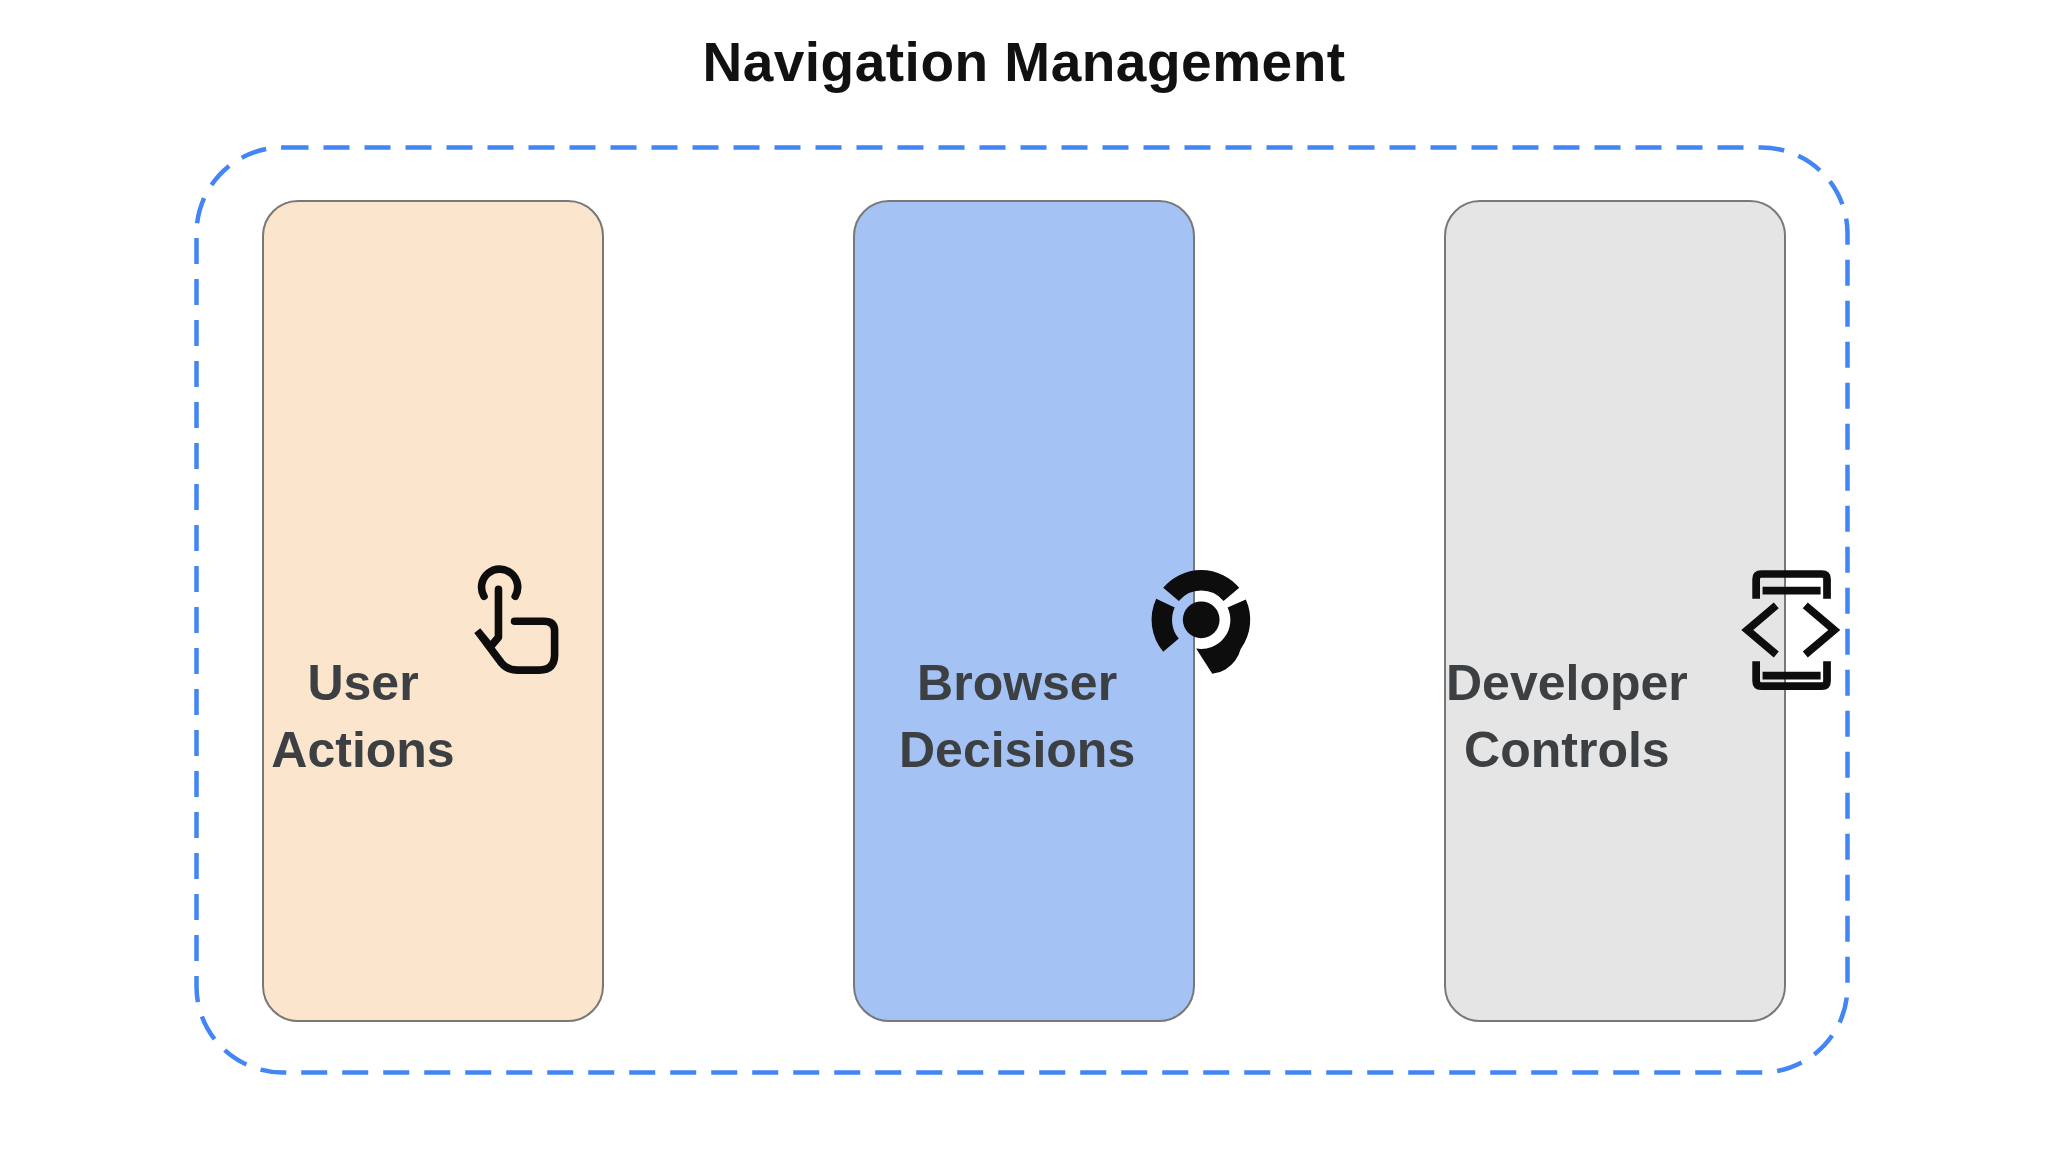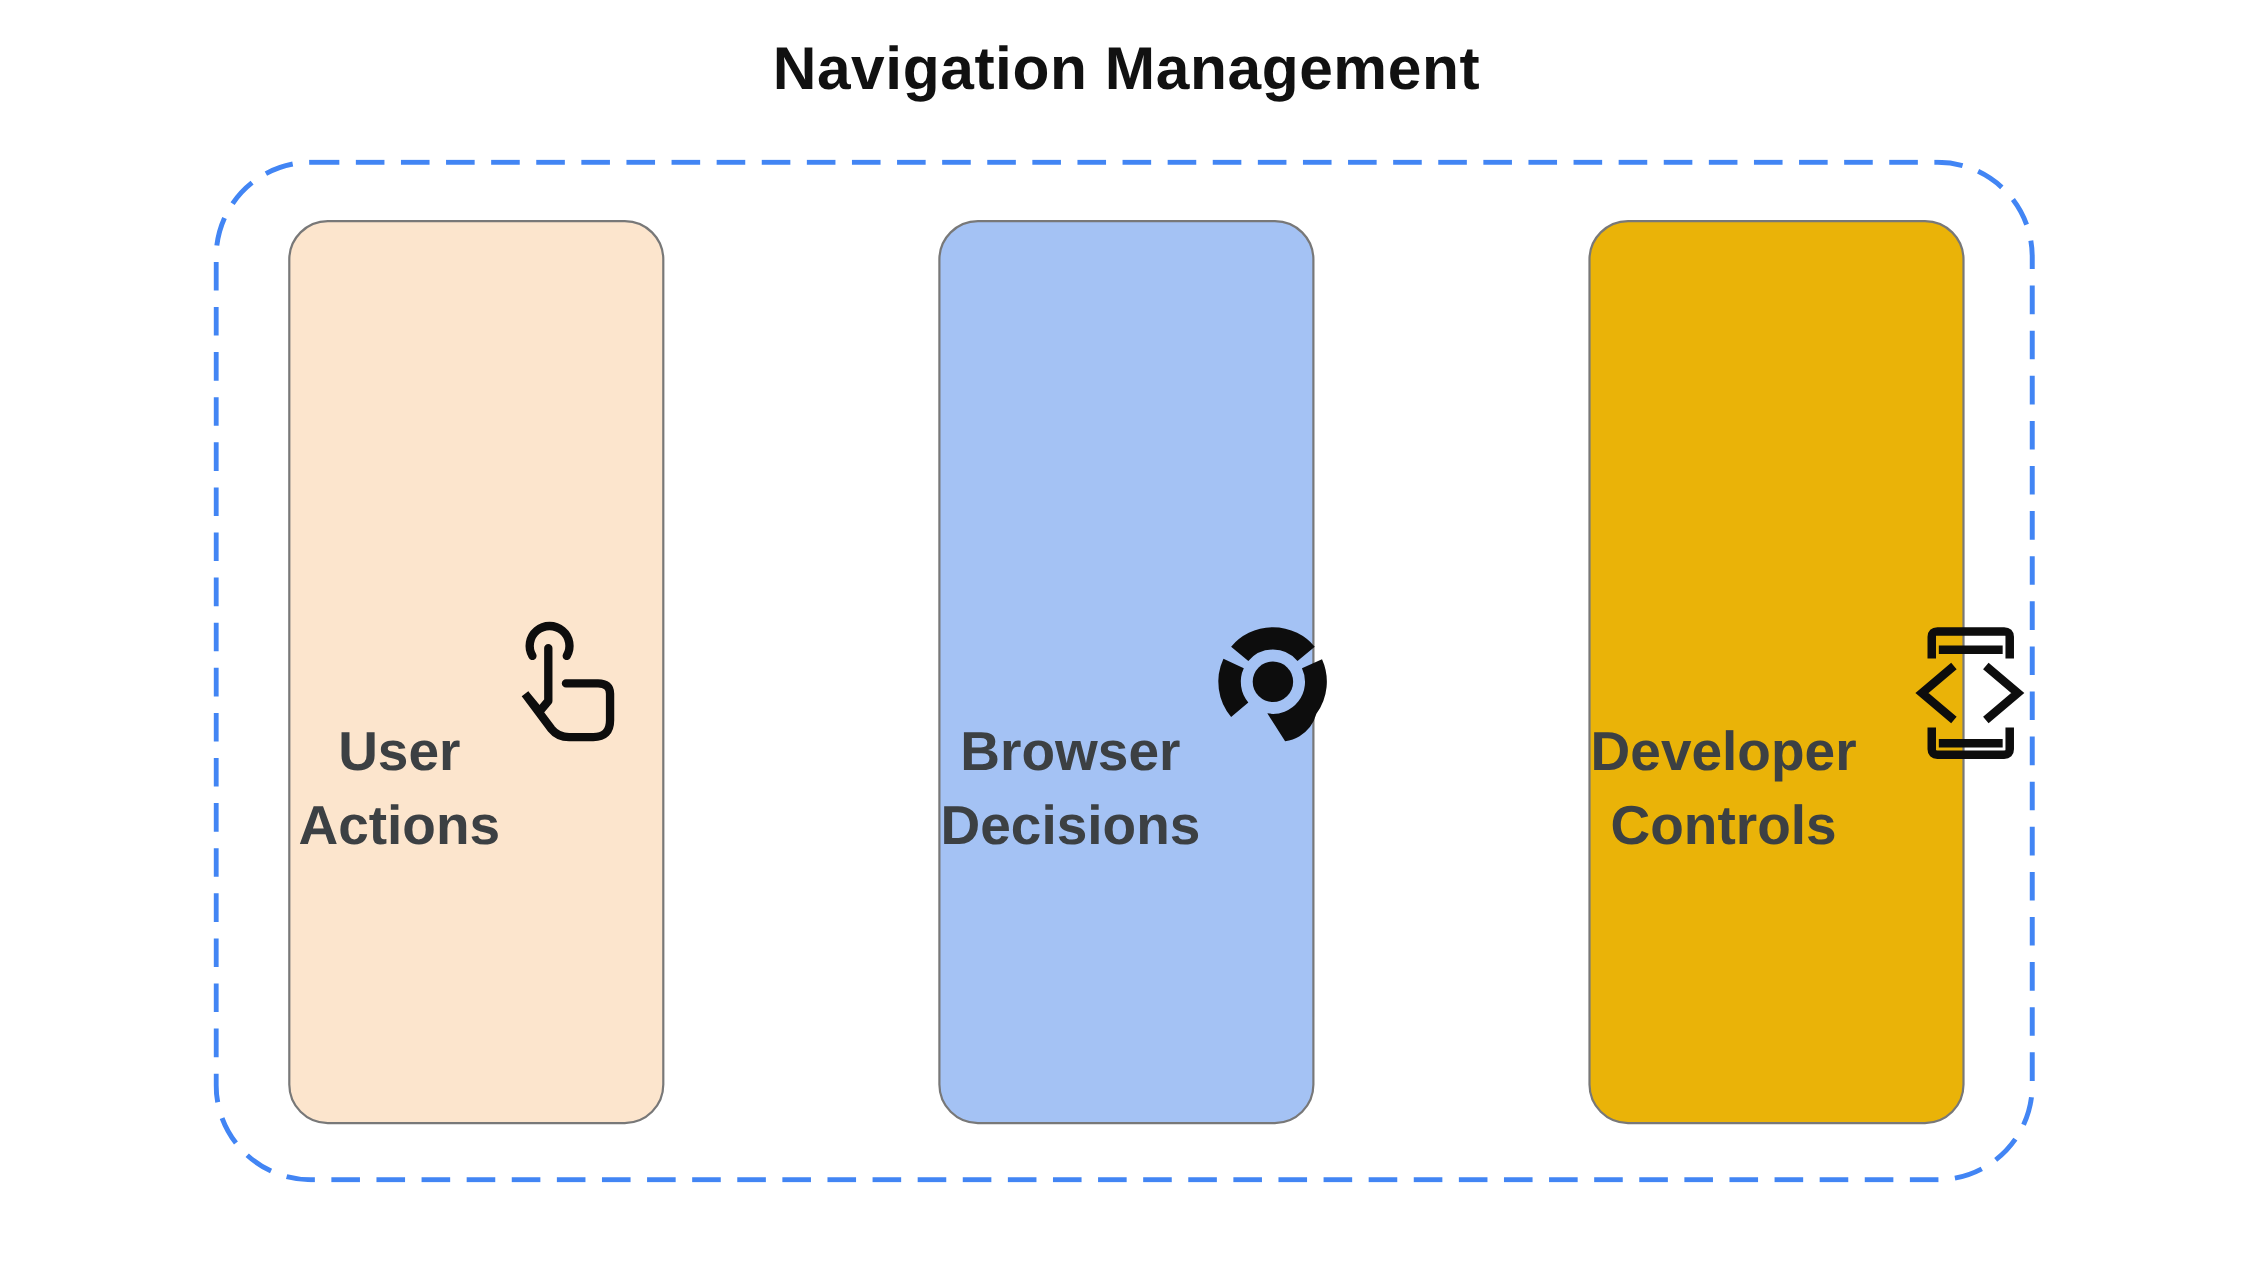--- a/index.html
+++ b/index.html
@@ -74,21 +74,21 @@
           <path d="M 15.1 24.9 A 12.4 12.4 0 1 1 36.5 24.9"></path>
 
           <path d="M 25 20 L 25 53 L 19.5 59.5" stroke-linejoin="round"></path>
 
           <path d="M 36 42 H 56 Q 63.5 42 63.5 48.5 V 65 Q 63.5 75.5 53 75.5 H 38 Q 31 75.5 27 70.5 L 10.5 48.5 L 19.5 59.5" stroke-linejoin="miter"></path>
         </g>
       </svg>
     </div>
   </div>
 
-  <div class="card card-2" style="background-color: rgb(164, 194, 244);">
+  <div class="card card-2" style="background-color: rgb(164, 194, 244); padding-left: 44px;">
     <div class="card-label">Browser Decisions</div>
     <div class="card-icon">
       <svg viewBox="0 0 96 96" xmlns="http://www.w3.org/2000/svg" aria-hidden="true">
 
         <circle cx="45.4" cy="41" r="12.6" fill="#0d0d0d"></circle>
 
         <path d="M 24.7 23.6 A 27 27 0 0 1 66.1 23.6" fill="none" stroke="#0d0d0d" stroke-width="14"></path>
 
         <path d="M 24.7 58.4 A 27 27 0 0 1 20.9 29.6" fill="none" stroke="#0d0d0d" stroke-width="14"></path>
 
@@ -96,21 +96,21 @@
                  A 34 34 0 0 1 72.5 61
                  Q 70 70 62 75
                  Q 58 77.5 53 78
                  L 41.9 60.7
                  A 20 20 0 0 0 63.5 32.5
                  Z" fill="#0d0d0d"></path>
       </svg>
     </div>
   </div>
 
-  <div class="card card-3" style="background-color: #eab308; gap: 33px;">
+  <div class="card card-3" style="background-color: #e5e5e5; gap: 33px;">
     <div class="card-label">Developer Controls</div>
     <div class="card-icon">
       <svg viewBox="0 0 96 96" xmlns="http://www.w3.org/2000/svg" aria-hidden="true">
         <g fill="none" stroke="#0d0d0d" stroke-width="5.3" stroke-linecap="butt" stroke-linejoin="miter">
 
           <path d="M 24.1 26.5 V 13 Q 24.1 9.6 27.6 9.6 H 69.2 Q 72.7 9.6 72.7 13 V 26.5"></path>
 
           <path d="M 28.5 21 H 68.3"></path>
 
           <path d="M 37.9 31.1 L 18 48 L 37.9 64.8"></path>

